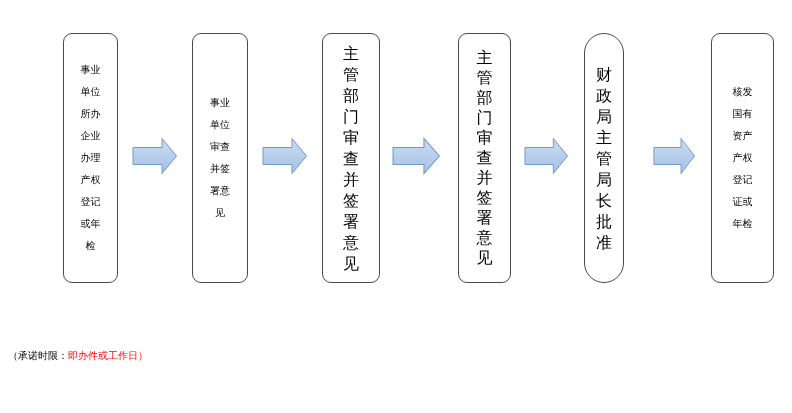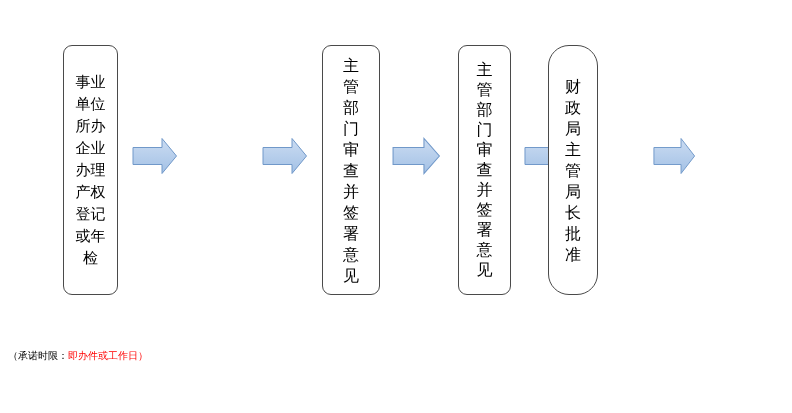--- a/index.html
+++ b/index.html
@@ -11,38 +11,37 @@
   }
   .canvas{position:absolute;left:0;top:0;width:792px;height:413px;}
 
   .box{
     position:absolute;top:33px;height:250px;
     background:#ffffff;
     border:1px solid var(--box-border,#4a4a4a);
     border-radius:9px;
     display:flex;align-items:center;justify-content:center;
     box-sizing:border-box;
-    margin-top:12px;
   }
   .txt{
     word-break:break-all;
     text-align:center;
     color:var(--text,#000);
   }
   
-  .w2{width:2em;font-size:15px;line-height:22px;text-align:center;}
+  .w2{width:2em;font-size:10px;line-height:22px;text-align:center;}
   
   .w1{width:1.06em;font-size:16px;line-height:21px;}
   .w1.tight{line-height:20px;}
 
   .box1{left:63px;width:55px;}
   .box2{left:192px;width:56px;}
   .box3{left:322px;width:58px;}
   .box4{left:458px;width:53px;}
-  .box5{left:548px;width:50px;border-radius:21px;}
+  .box5{left:584px;width:40px;border-radius:21px;}
   .box6{left:711px;width:63px;}
 
   .arrow{position:absolute;top:137px;height:38px;}
   .arrow svg{display:block;width:100%;height:100%;}
   .arrow1{left:132px;width:46px;}
   .arrow2{left:262px;width:46px;}
   .arrow3{left:392px;width:49px;}
   .arrow4{left:524px;width:45px;}
   .arrow5{left:653px;width:43px;}
 
@@ -71,20 +70,23 @@
   <div class="box box1">
     <span class="txt w2">事业单位所办企业办理产权登记或年检</span>
   </div>
 
   <div class="arrow arrow1">
     <svg viewBox="0 0 46 38" preserveAspectRatio="none">
       <polygon points="1,10.5 30,10.5 30,1.5 44.5,19 30,36.5 30,27.5 1,27.5" fill="url(#arrowGrad)" style="stroke:var(--arrow-stroke,#7098c9)" stroke-width="1"></polygon>
     </svg>
   </div>
 
+  <div class="box box2">
+    <span class="txt w2">事业单位审查并签署意见</span>
+  </div>
 
   <div class="arrow arrow2">
     <svg viewBox="0 0 46 38" preserveAspectRatio="none">
       <polygon points="1,10.5 30,10.5 30,1.5 44.5,19 30,36.5 30,27.5 1,27.5" fill="url(#arrowGrad)" style="stroke:var(--arrow-stroke,#7098c9)" stroke-width="1"></polygon>
     </svg>
   </div>
 
   <div class="box box3">
     <span class="txt w1">主管部门审查并签署意见</span>
   </div>
@@ -108,18 +110,21 @@
   <div class="box box5">
     <span class="txt w1">财政局主管局长批准</span>
   </div>
 
   <div class="arrow arrow5">
     <svg viewBox="0 0 46 38" preserveAspectRatio="none">
       <polygon points="1,10.5 30,10.5 30,1.5 44.5,19 30,36.5 30,27.5 1,27.5" fill="url(#arrowGrad)" style="stroke:var(--arrow-stroke,#7098c9)" stroke-width="1"></polygon>
     </svg>
   </div>
 
+  <div class="box box6">
+    <span class="txt w2">核发国有资产产权登记证或年检</span>
+  </div>
 
   <div class="footnote">
     <span>（承诺时限：</span><span class="red">即办件或工作日）</span>
   </div>
 
 </div>
 
 </body></html>

